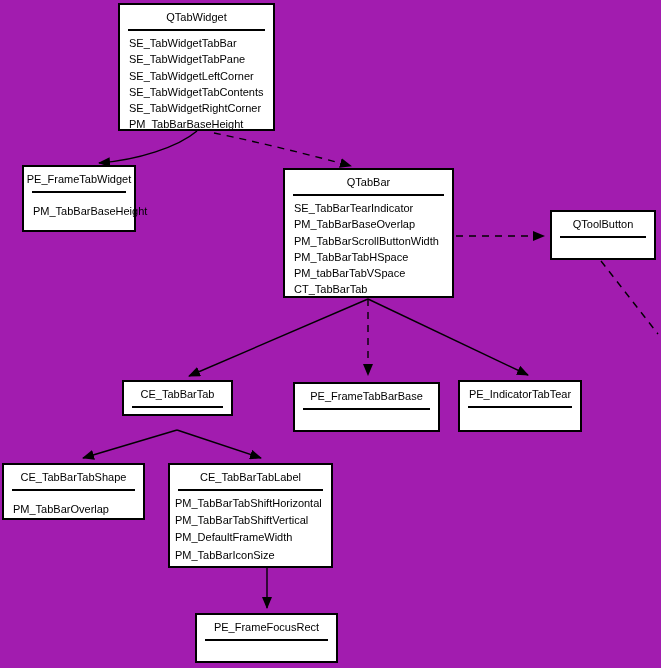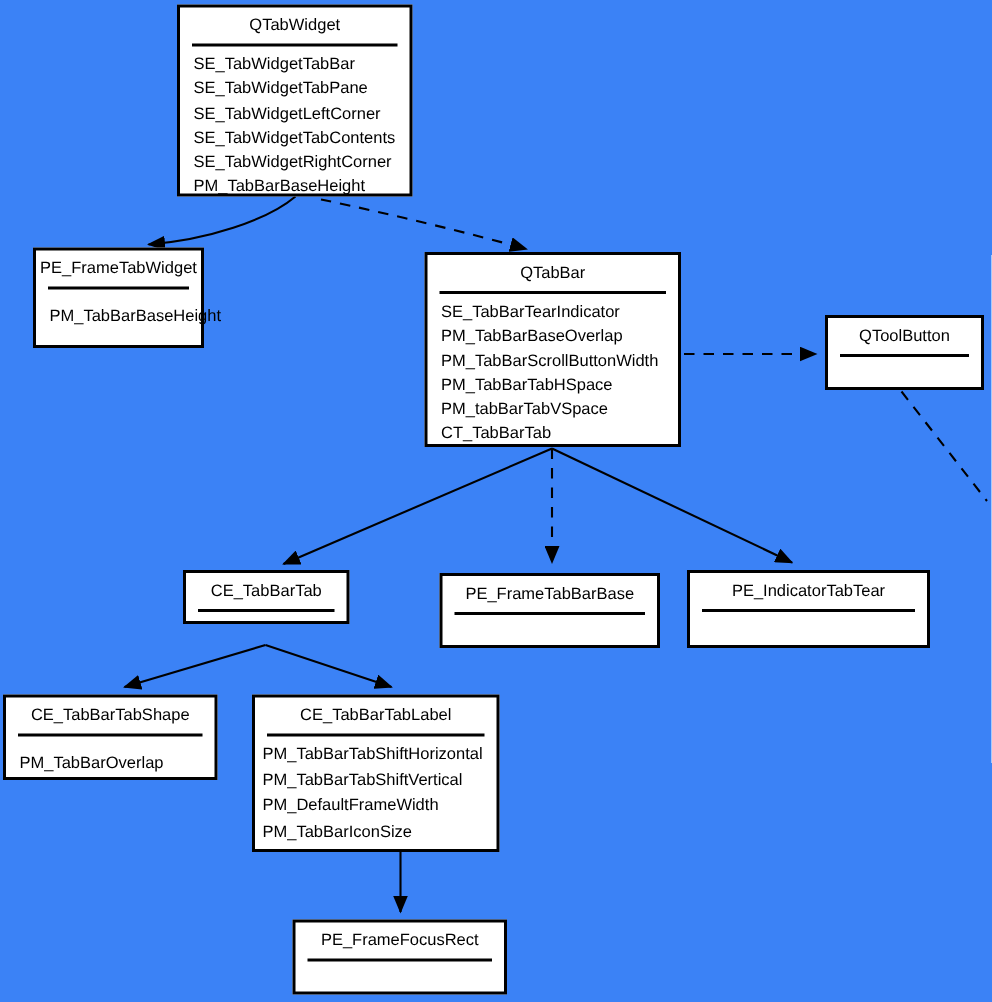--- a/index.html
+++ b/index.html
@@ -1,20 +1,20 @@
 <!DOCTYPE html>
 <html><head>
 <meta charset="utf-8">
 <style>
   html, body { margin: 0; padding: 0; background: #ffffff; }
   .canvas {
     position: relative;
     width: 661px;
     height: 668px;
-    background: #3b82f6;
+    background: #a21caf;
     font-family: "Liberation Sans", "DejaVu Sans", sans-serif;
     color: #000000;
     overflow: hidden;
   }
   .edges {
     position: absolute;
     left: 0; top: 0;
     width: 661px; height: 668px;
     pointer-events: none;
   }
@@ -110,21 +110,21 @@
   <div class="node" style="left:122px; top:380px; width:111px; height:36px;">
     <div class="node-title">CE_TabBarTab</div>
     <div class="node-sep"></div>
   </div>
 
   <div class="node" style="left:293px; top:382px; width:147px; height:50px;">
     <div class="node-title">PE_FrameTabBarBase</div>
     <div class="node-sep"></div>
   </div>
 
-  <div class="node" style="left:458px; top:380px; width:162px; height:52px;">
+  <div class="node" style="left:458px; top:380px; width:124px; height:52px;">
     <div class="node-title">PE_IndicatorTabTear</div>
     <div class="node-sep"></div>
   </div>
 
   <div class="node roomy" style="left:2px; top:463px; width:143px; height:57px;">
     <div class="node-title">CE_TabBarTabShape</div>
     <div class="node-sep"></div>
     <div class="node-items">
       <div class="node-item">PM_TabBarOverlap</div>
     </div>

